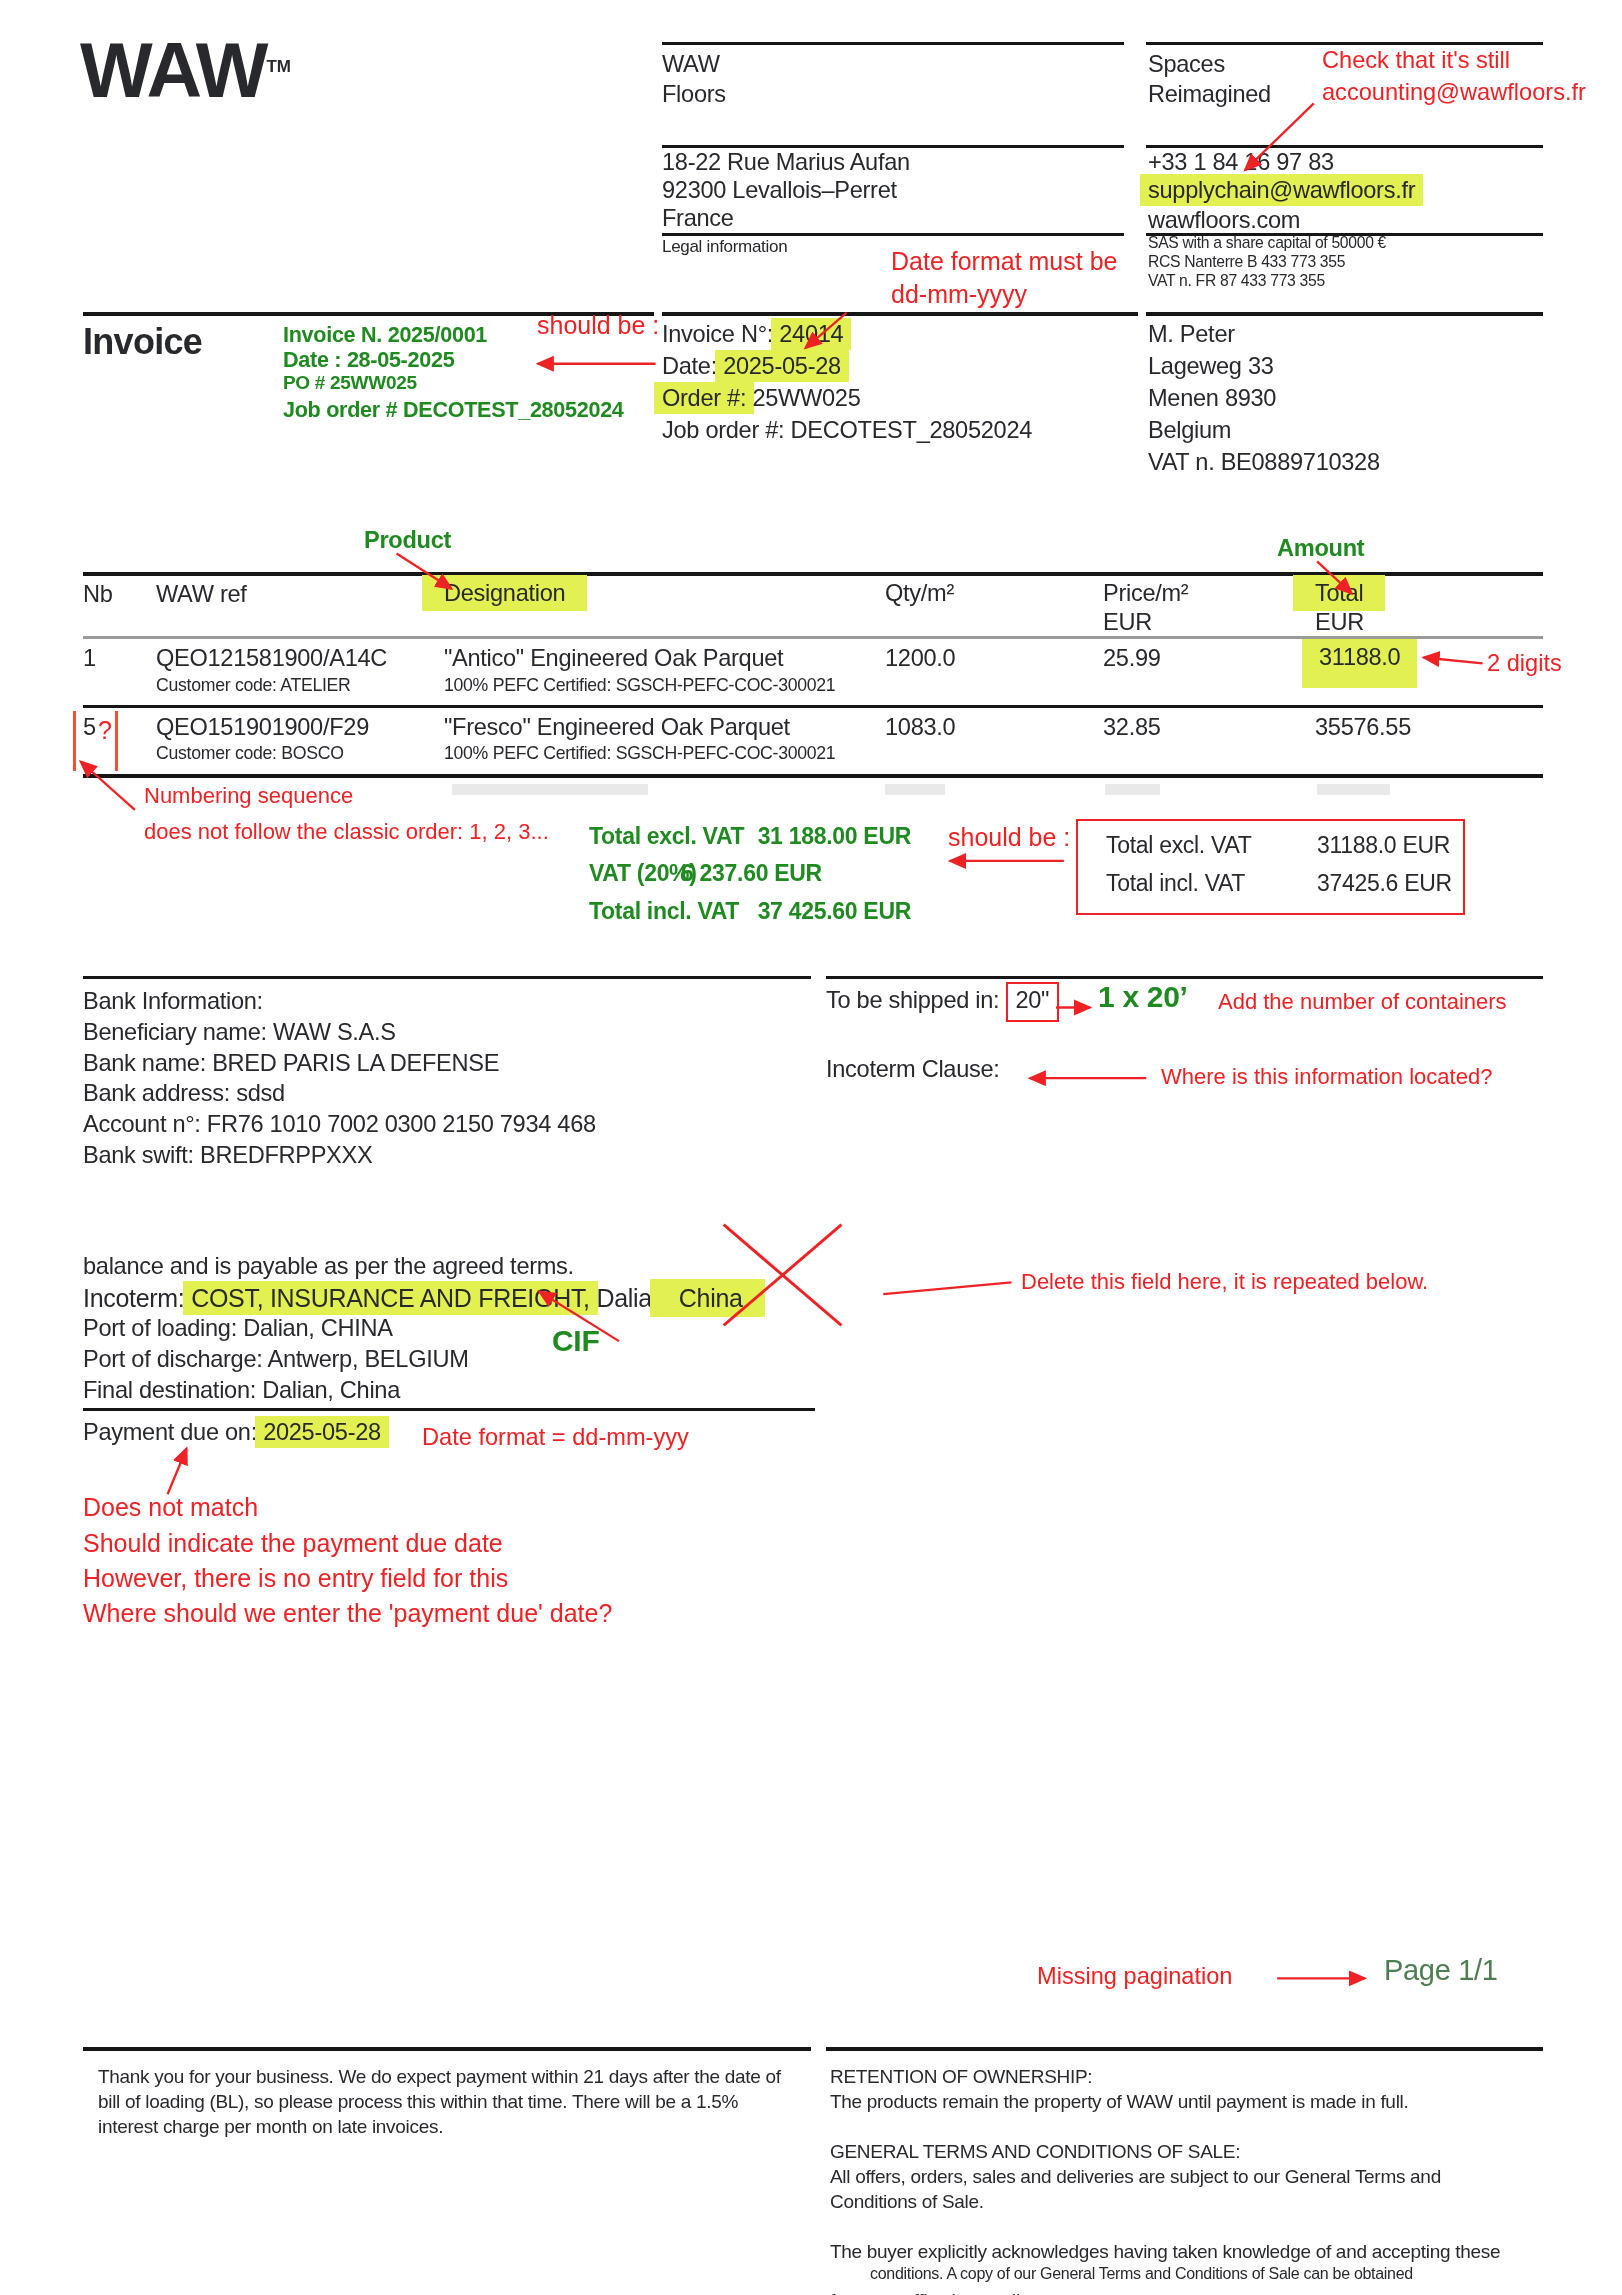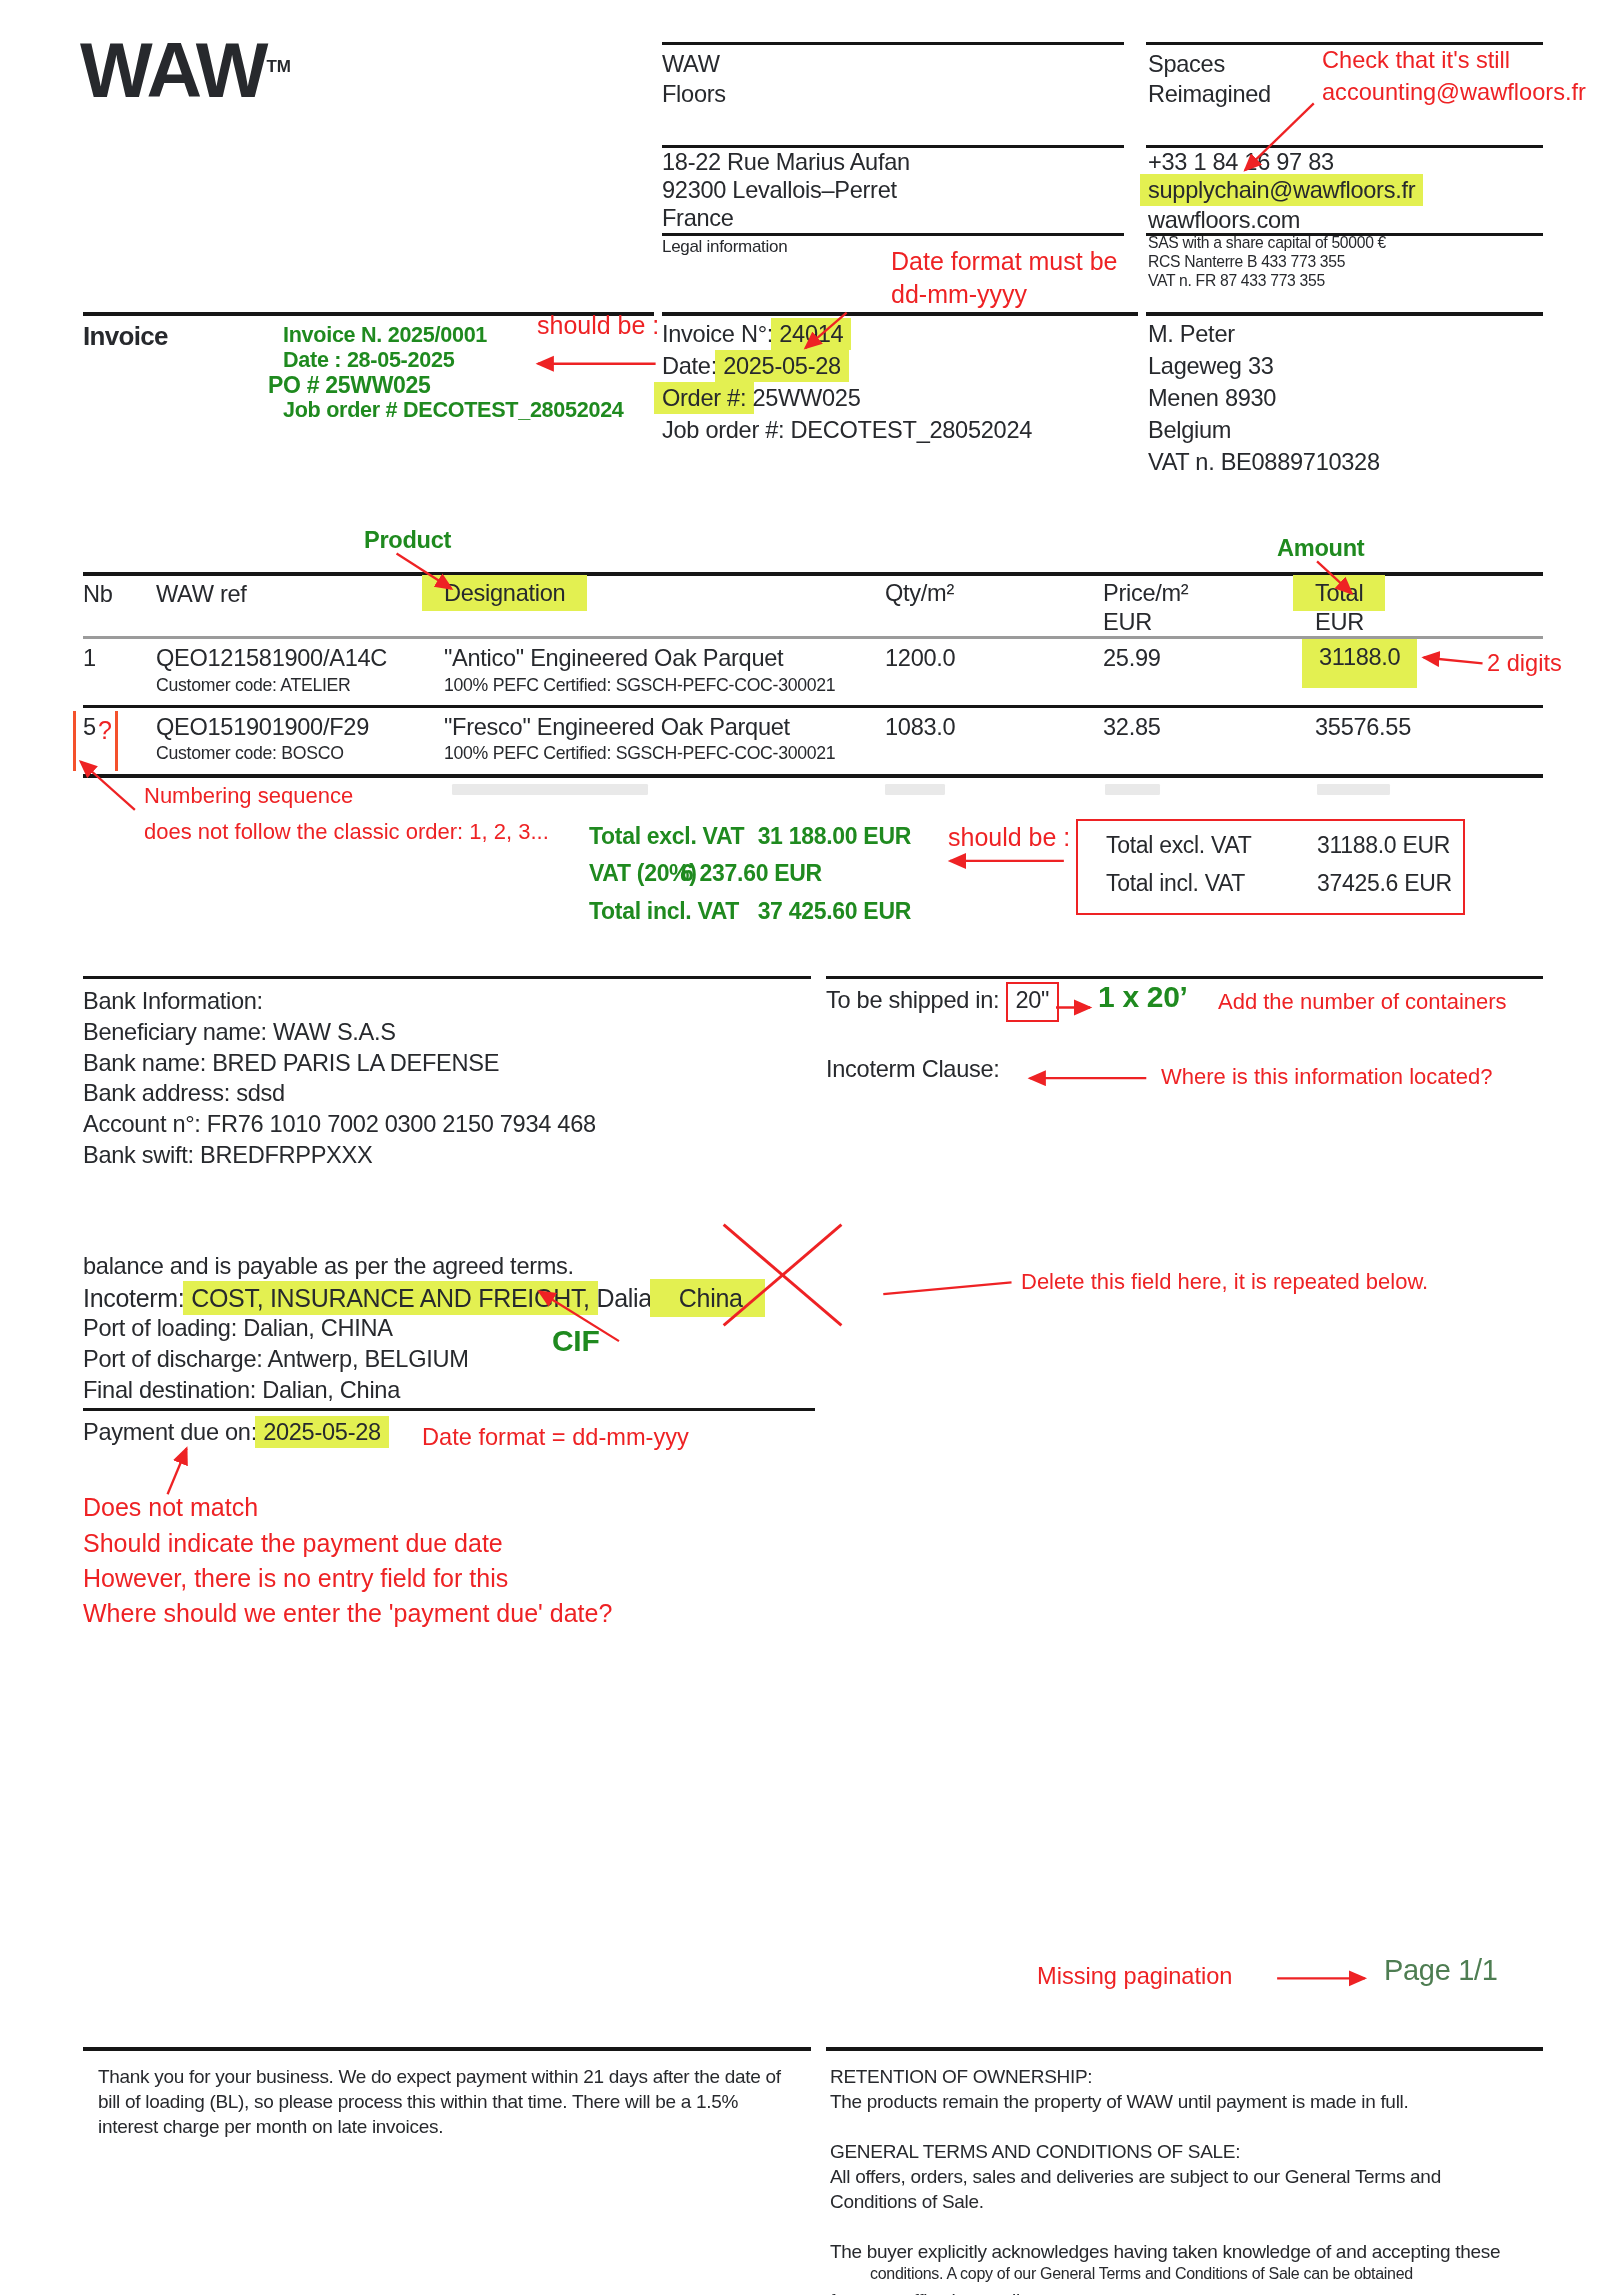--- a/index.html
+++ b/index.html
@@ -5,21 +5,21 @@
   :root{
     --ink:#27292d; --hl:#e3f051; --red:#ee2224; --green:#1f8a1f;
     --pagegreen:#4e7d52; --orange:#f4512c; --grayrule:#9b9b9b; --rule:#161616;
   }
   html,body{margin:0;padding:0;background:#888;}
   #page{position:relative;width:1622px;height:2295px;background:#ffffff;overflow:hidden;
         font-family:"Liberation Sans","DejaVu Sans",sans-serif;color:var(--ink);}
   .t{position:absolute;white-space:pre;letter-spacing:-0.3px;font-size:23.6px;color:var(--ink);}
   .sm{font-size:17px;}
   .xs{font-size:15.7px;line-height:19px;}
-  .title{font-size:26px;font-weight:700;letter-spacing:-0.7px;}
+  .title{font-size:36px;font-weight:700;letter-spacing:-0.7px;}
   .logo{font-size:77px;font-weight:700;letter-spacing:-2px;line-height:65px;}
   .logo .tm{font-size:17px;font-weight:700;vertical-align:25px;letter-spacing:0;}
   .green{color:var(--green);font-weight:700;}
   .pagegreen{color:var(--pagegreen);}
   .red{color:var(--red);font-weight:400;letter-spacing:0;}
   .rule{position:absolute;background:var(--rule);}
   .grule{position:absolute;background:var(--grayrule);}
   mark{background:var(--hl);color:inherit;padding:3.3px 7.9px;margin-left:-7.9px;margin-right:-7.9px;}
   mark.mw{padding:5.2px 22px;margin-left:-22px;margin-right:-22px;}
   mark.mtall{padding:5.2px 17px 18.3px;margin-left:-17px;margin-right:-17px;}
@@ -70,21 +70,21 @@
   <div class="t red" style="left:891px;top:280px;font-size:25px">dd-mm-yyyy</div>
 
   <div class="rule" style="left:83px;top:312px;width:571px;height:3.9px"></div>
   <div class="rule" style="left:662px;top:312px;width:476px;height:3.9px"></div>
   <div class="rule" style="left:1146px;top:312px;width:397px;height:3.9px"></div>
 
   <div class="t title" style="left:83px;top:321px">Invoice</div>
 
   <div class="t green" style="left:283px;top:322px;font-size:21.6px">Invoice N. 2025/0001</div>
   <div class="t green" style="left:283px;top:347px;font-size:21.6px">Date : 28-05-2025</div>
-  <div class="t green" style="left:268px;top:372px;font-size:23px">PO # 25WW025</div>
+  <div class="t green" style="left:283px;top:372px;font-size:19px">PO # 25WW025</div>
   <div class="t green" style="left:283px;top:397px;font-size:21.6px">Job order # DECOTEST_28052024</div>
 
   <div class="t red" style="left:537px;top:311px;font-size:25px">should be :</div>
 
   <div class="t" style="left:662px;top:321px"><span>Invoice N°: </span><mark>24014</mark></div>
   <div class="t" style="left:662px;top:353px"><span>Date: </span><mark>2025-05-28</mark></div>
   <div class="t" style="left:662px;top:385px"><mark>Order #:</mark><span> 25WW025</span></div>
   <div class="t" style="left:662px;top:417px">Job order #: DECOTEST_28052024</div>
 
   <div class="t" style="left:1148px;top:321px">M. Peter</div>

